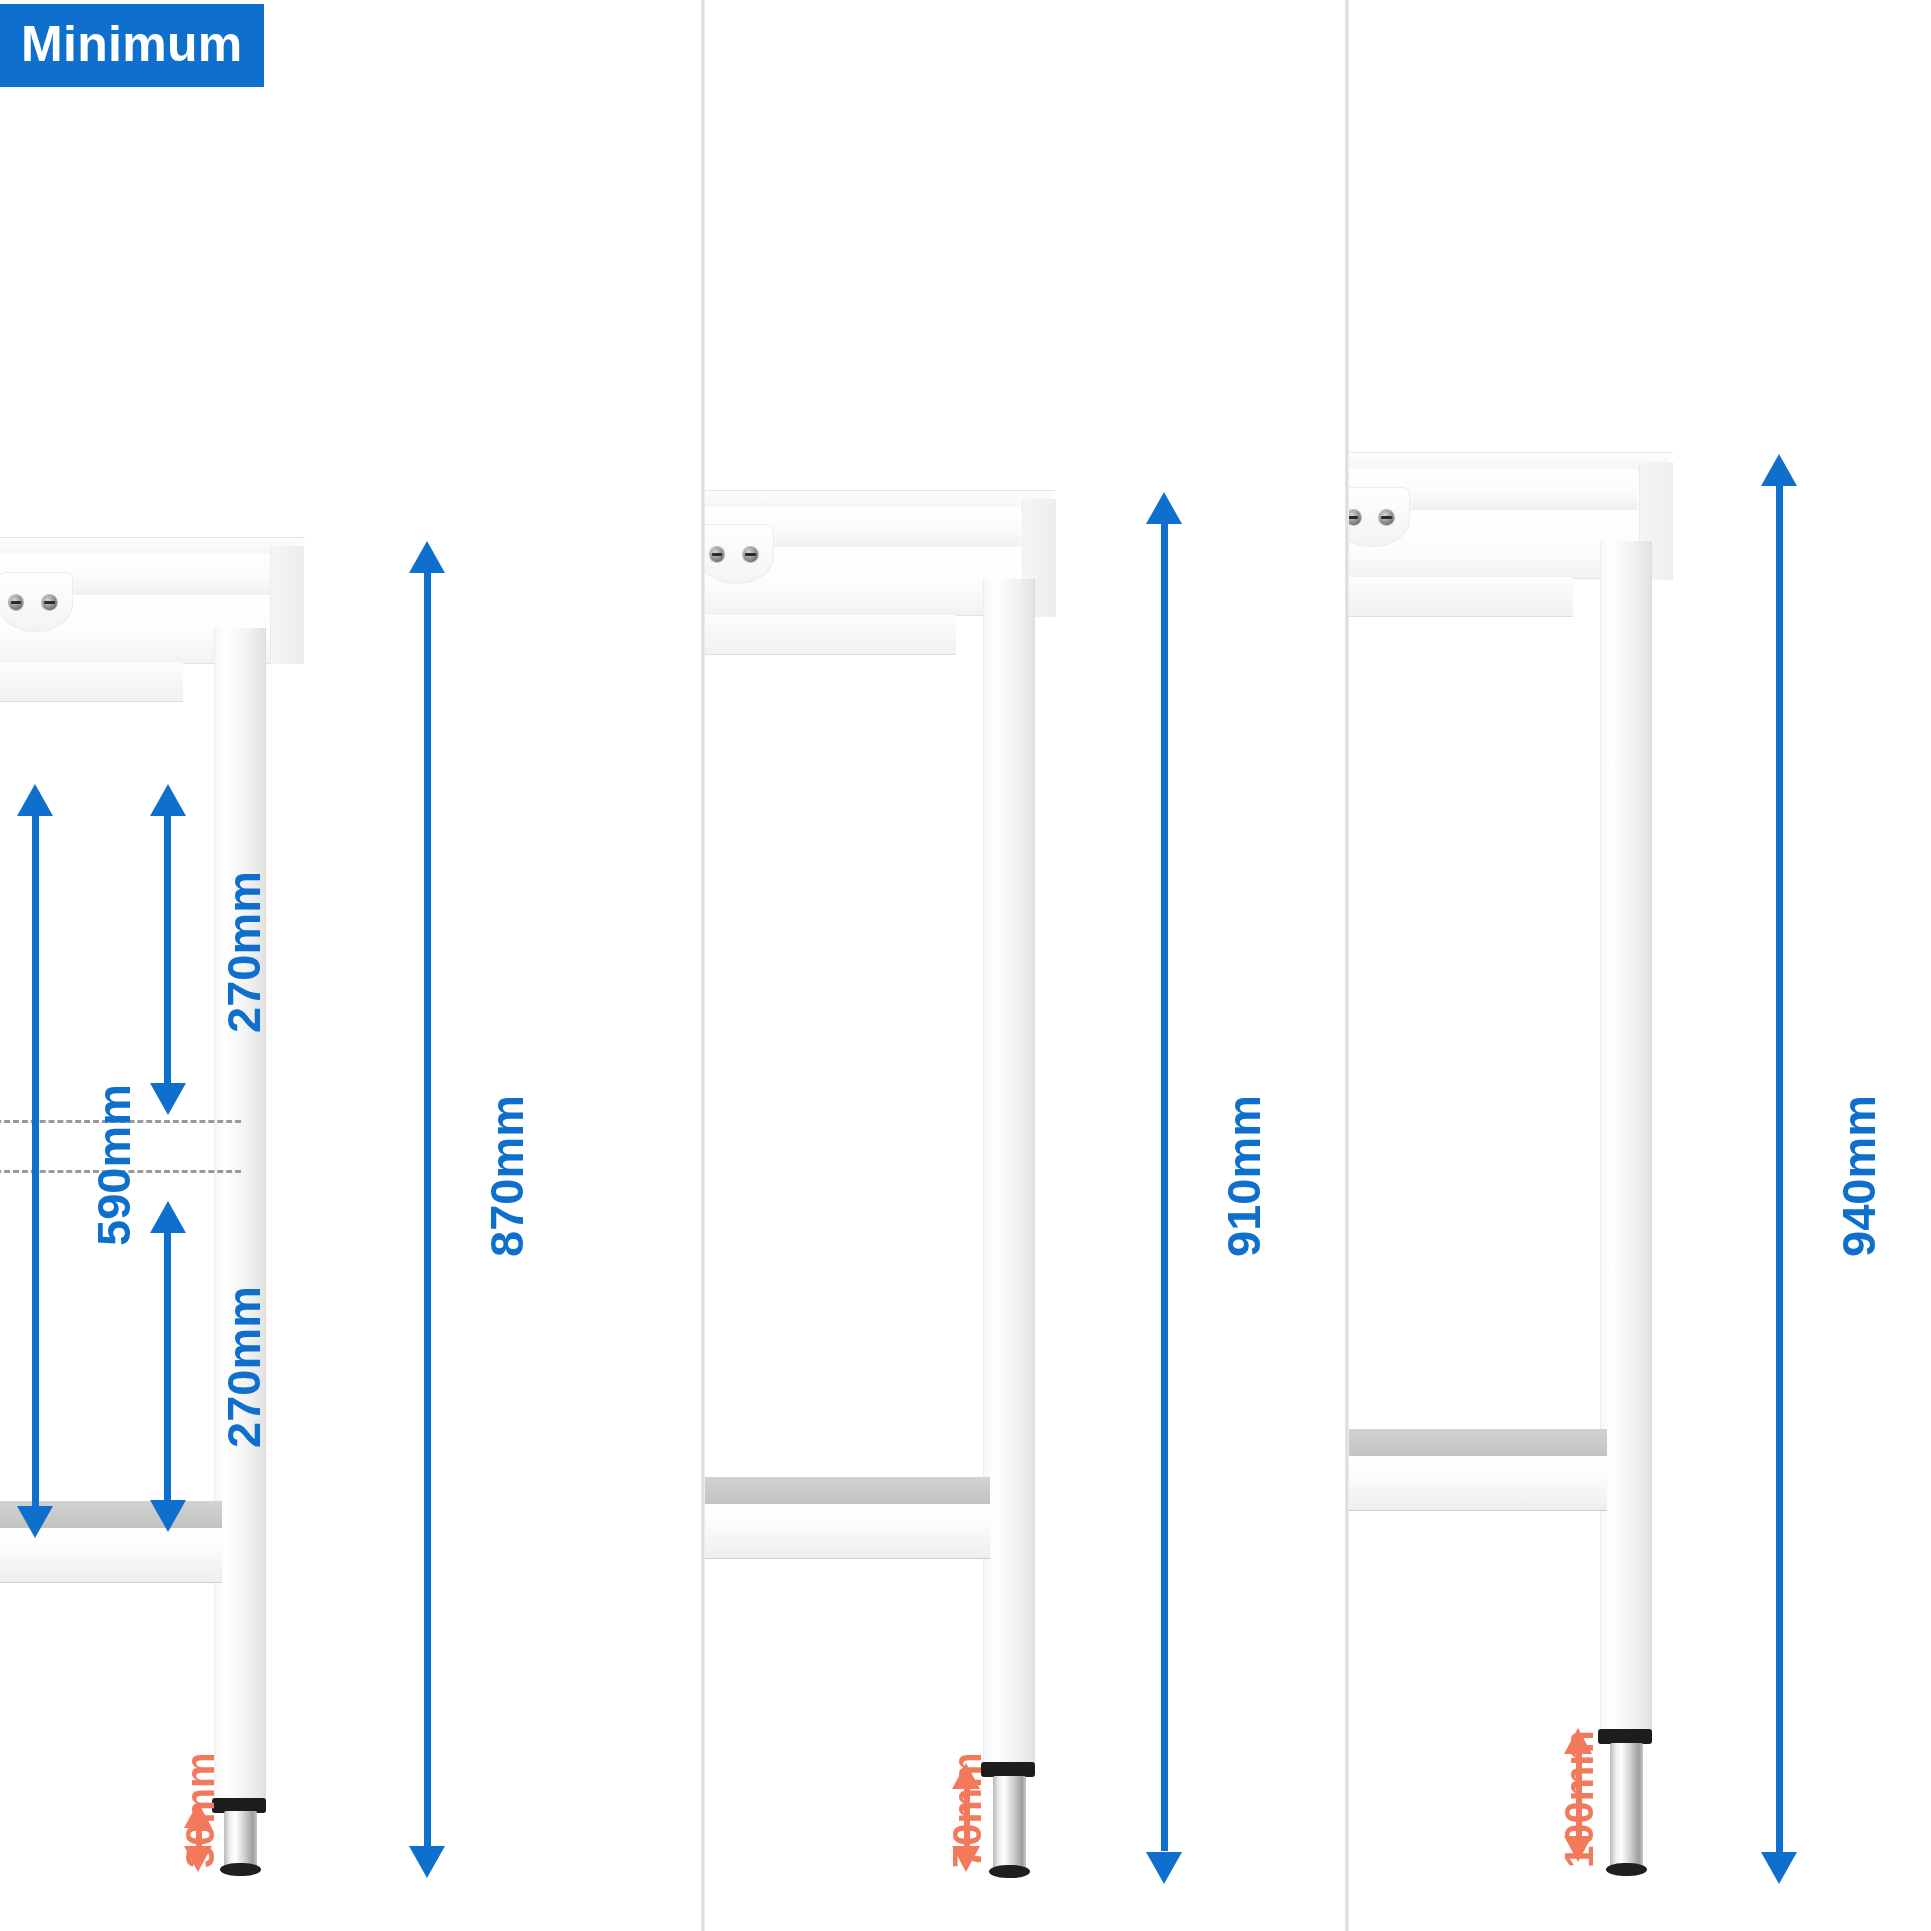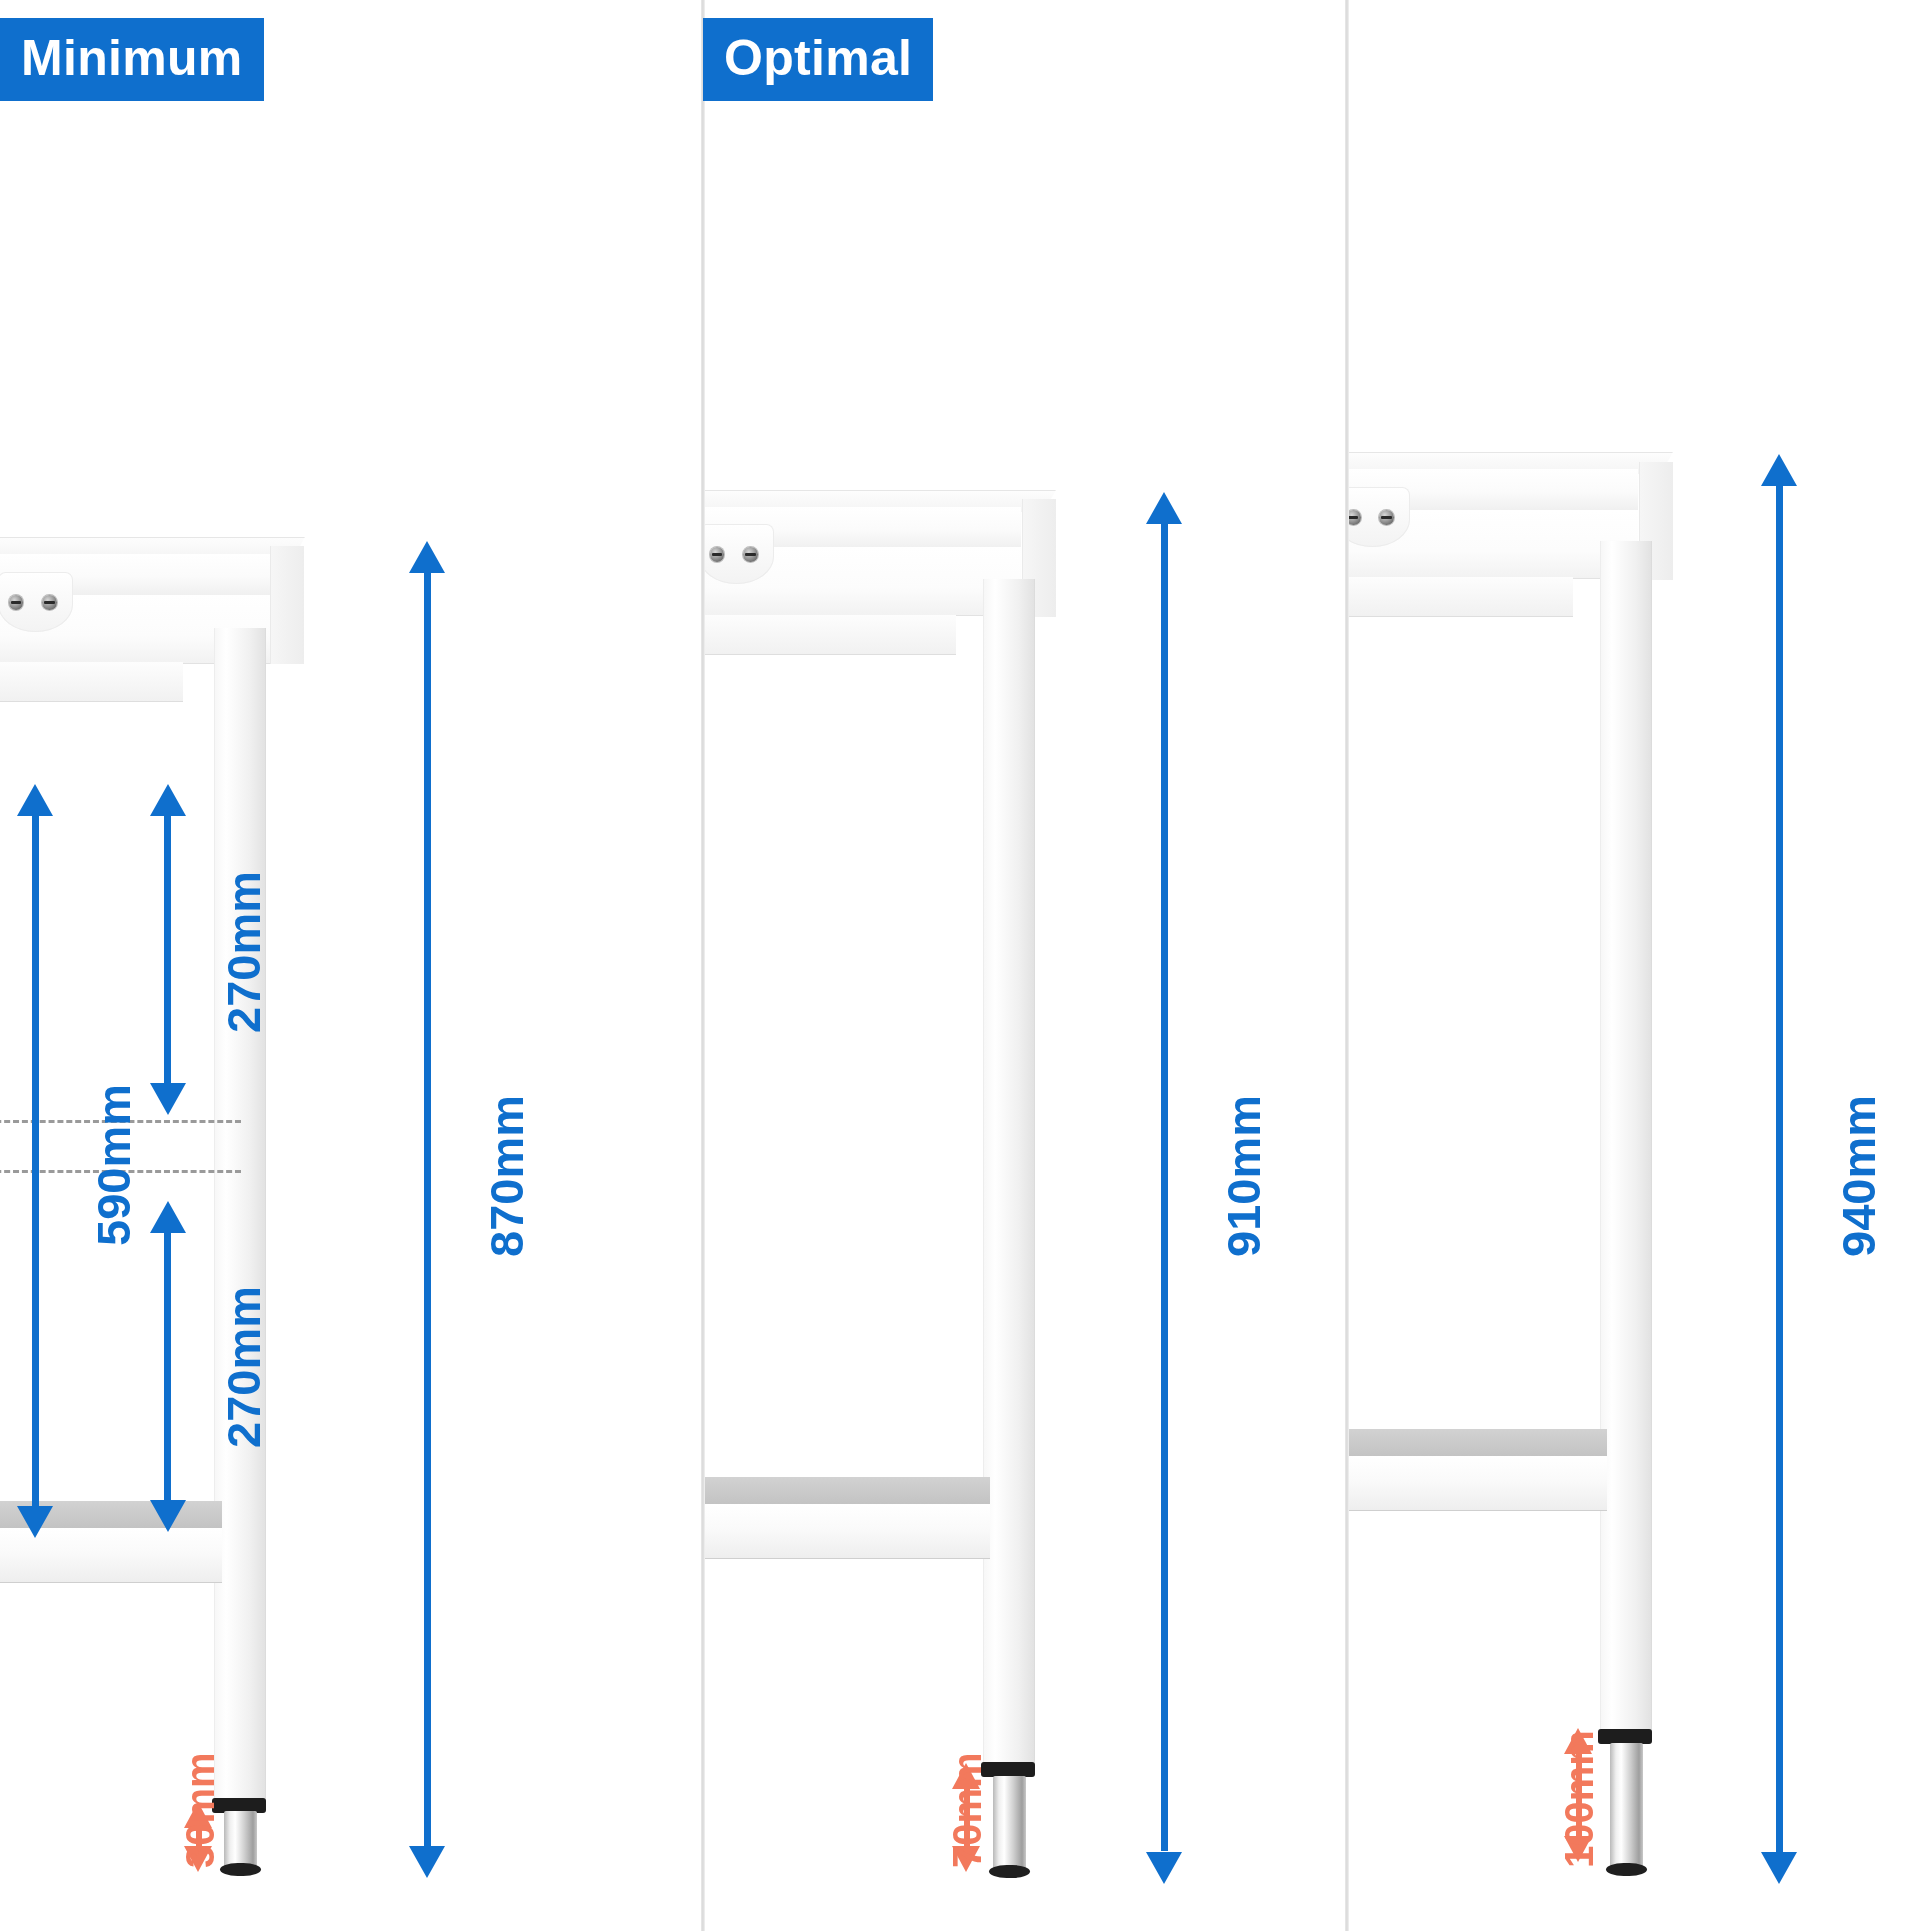--- a/index.html
+++ b/index.html
@@ -16,21 +16,21 @@
   .panel{position:absolute;top:0;height:1931px;background:#ffffff;overflow:hidden;}
   #panel-min{left:0;width:703px;}
   #panel-opt{left:703px;width:644px;}
   #panel-max{left:1347px;width:584px;}
   .panel-divider{position:absolute;top:0;width:3.9px;height:1931px;
      background:linear-gradient(to right,#e9e9e9,#d8d8d8,#f3f3f3);}
   #div1{left:701px;}
   #div2{left:1345px;}
 
   
-  .badge{position:absolute;top:18px;background:#0f6fcd;color:#fff;
+  .badge{position:absolute;top:4px;background:#0f6fcd;color:#fff;
      font-weight:bold;font-size:50px;line-height:1;
      padding:14.5px 21px 18.3px 21px;letter-spacing:0.3px;white-space:nowrap;}
   #badge-min{left:0px;}
   #badge-opt{left:703px;}
   #badge-max{left:1349px;}
 
   
   .top-face{position:absolute;background:linear-gradient(to bottom,#fdfdfd,#f4f4f4);
      border-top:1px solid #e6e6e6;}
   .top-front{position:absolute;background:linear-gradient(to bottom,#ffffff 0%,#fbfbfb 55%,#f0f0f0 100%);
@@ -225,16 +225,15 @@
       <div class="dim-line orange" style="left:229px;top:1753px;height:83px;"></div>
       <div class="arrow-dn orange" style="left:217px;top:1836px;"></div>
       <div class="dim-label orange" style="left:212px;top:1868px;">100mm</div>
     </div>
   </div>
 
   <div class="panel-divider" id="div1"></div>
   <div class="panel-divider" id="div2"></div>
 
   <div class="badge" id="badge-min">Minimum</div>
-  <div class="badge" id="badge-opt">Optimal</div>
 
 </div>
 
 
 </body></html>

